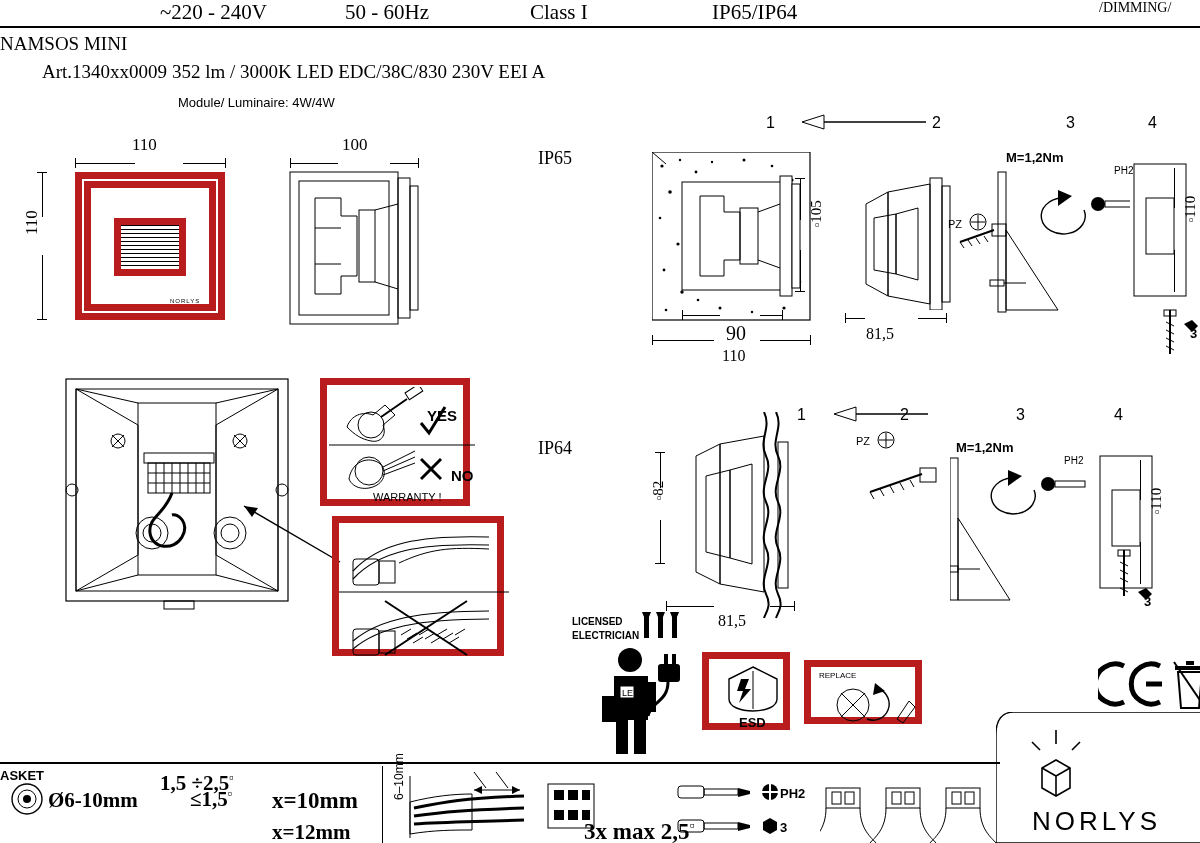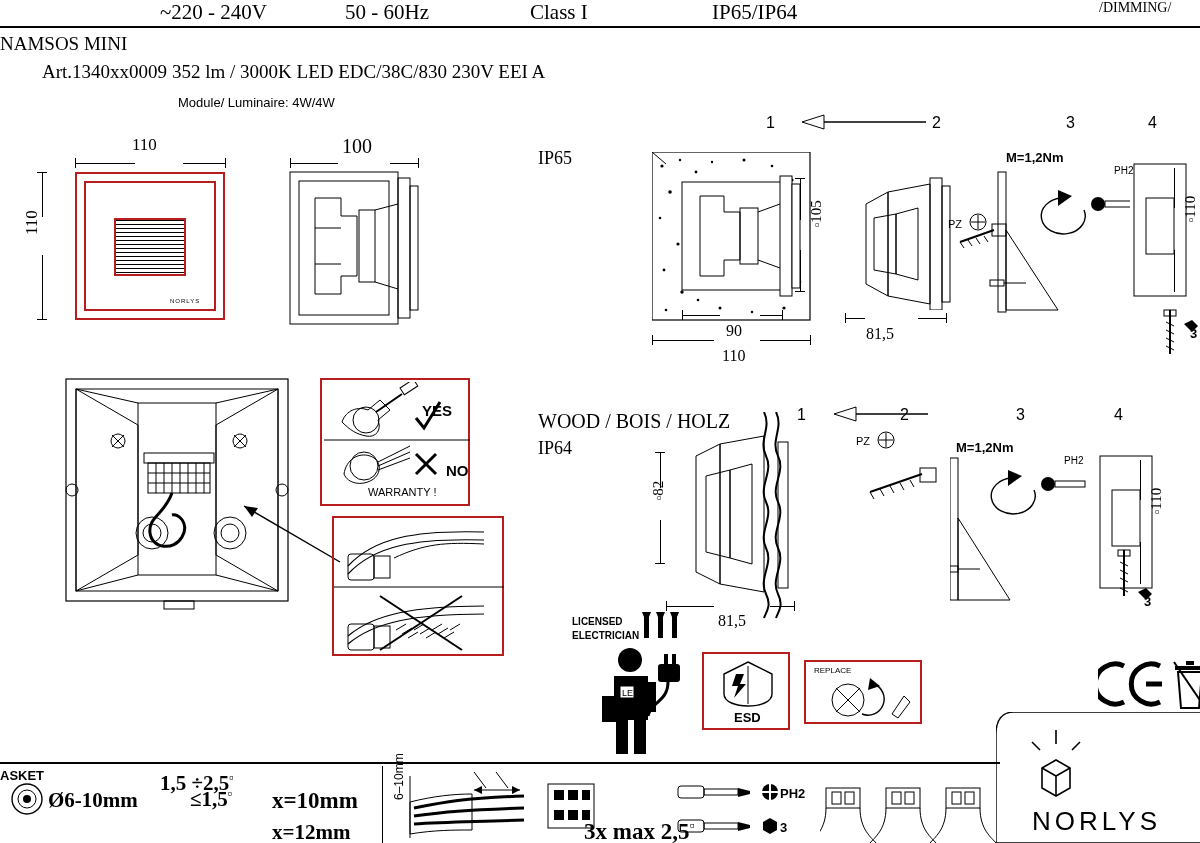--- a/index.html
+++ b/index.html
@@ -6,21 +6,21 @@
   body{width:1200px;height:843px;position:relative;overflow:hidden;
        font-family:"Liberation Serif",serif;color:#000;}
   .sheet{position:absolute;left:0;top:0;width:1200px;height:843px;padding-left:47px;}
   .abs{position:absolute;}
   .txt{white-space:nowrap;}
   .bold{font-weight:bold;}
   .sans{font-family:"Liberation Sans",sans-serif;}
   .line{position:absolute;background:#000;}
   .hl{height:1px;}
   .vl{width:1px;}
-  .box{position:absolute;border:2px solid #b91c1c;box-sizing:border-box;text-align:right;}
+  .box{position:absolute;border:7px solid #b91c1c;box-sizing:border-box;text-align:right;}
   svg{display:block;}
 </style>
 </head>
 <body>
 
 <div class="sheet">
 
   <div class="abs txt" style="left:160px;top:0px;font-size:21px;">~220 - 240V</div>
   <div class="abs txt" style="left:345px;top:0px;font-size:21px;">50 - 60Hz</div>
   <div class="abs txt" style="left:530px;top:0px;font-size:21px;">Class I</div>
@@ -47,21 +47,21 @@
   <div class="line hl" style="left:37px;top:172px;width:10px;"></div>
   <div class="line hl" style="left:37px;top:319px;width:10px;"></div>
 
   <div class="box" style="left:75px;top:172px;width:150px;height:148px;"></div>
   <div class="box" style="left:84px;top:181px;width:132px;height:130px;"></div>
 
   <div class="box" style="left:114px;top:218px;width:72px;height:58px;background:
      repeating-linear-gradient(to bottom,#000 0px,#000 1px,#fff 1px,#fff 4px);"></div>
   <div class="abs sans" style="left:170px;top:298px;font-size:6px;letter-spacing:1px;">NORLYS</div>
 
-  <div class="abs txt" style="left:342px;top:135px;font-size:20px;">100</div>
+  <div class="abs txt" style="left:342px;top:135px;font-size:17px;">100</div>
   <div class="line hl" style="left:290px;top:163px;width:48px;"></div>
   <div class="line hl" style="left:390px;top:163px;width:28px;"></div>
   <div class="line vl" style="left:290px;top:158px;height:10px;"></div>
   <div class="line vl" style="left:418px;top:158px;height:10px;"></div>
 
   <svg class="abs" style="left:285px;top:168px;" width="150" height="160">
     <rect x="5" y="4" width="108" height="152" fill="none" stroke="#000" stroke-width="1"></rect>
     <rect x="14" y="13" width="90" height="134" fill="none" stroke="#000" stroke-width="1"></rect>
     <rect x="113" y="10" width="12" height="140" fill="none" stroke="#000" stroke-width="1"></rect>
     <rect x="125" y="18" width="8" height="124" fill="none" stroke="#000" stroke-width="1"></rect>
@@ -211,21 +211,21 @@
     <line x1="106" y1="108" x2="128" y2="116" stroke="#000"></line>
     <line x1="0" y1="0" x2="14" y2="12" stroke="#000"></line>
   </svg>
 
   <div class="abs txt" style="left:808px;top:227px;font-size:15px;transform:rotate(-90deg);transform-origin:left top;"><span style="font-size:12px;">▫</span><span>105</span></div>
   <div class="line vl" style="left:800px;top:178px;height:42px;"></div>
   <div class="line vl" style="left:800px;top:250px;height:42px;"></div>
   <div class="line hl" style="left:795px;top:178px;width:10px;"></div>
   <div class="line hl" style="left:795px;top:291px;width:10px;"></div>
 
-  <div class="abs txt" style="left:726px;top:322px;font-size:16px;">90</div>
+  <div class="abs txt" style="left:726px;top:322px;font-size:20px;">90</div>
   <div class="line hl" style="left:682px;top:315px;width:38px;"></div>
   <div class="line hl" style="left:760px;top:315px;width:22px;"></div>
   <div class="line vl" style="left:682px;top:310px;height:10px;"></div>
   <div class="line vl" style="left:782px;top:310px;height:10px;"></div>
 
   <div class="abs txt" style="left:722px;top:347px;font-size:16px;">110</div>
   <div class="line hl" style="left:652px;top:340px;width:62px;"></div>
   <div class="line hl" style="left:760px;top:340px;width:50px;"></div>
   <div class="line vl" style="left:652px;top:335px;height:10px;"></div>
   <div class="line vl" style="left:810px;top:335px;height:10px;"></div>
@@ -276,21 +276,20 @@
   <div class="line vl" style="left:1174px;top:168px;height:40px;"></div>
   <div class="line vl" style="left:1174px;top:250px;height:42px;"></div>
   <svg class="abs" style="left:1156px;top:308px;" width="50" height="60">
     <line x1="14" y1="2" x2="14" y2="46" stroke="#000" stroke-width="2"></line>
     <rect x="8" y="2" width="12" height="6" fill="none" stroke="#000"></rect>
     <path d="M10 14 l8 4 M10 22 l8 4 M10 30 l8 4 M10 38 l8 4" stroke="#000"></path>
     <polygon points="28,16 36,12 42,18 36,24" fill="#000"></polygon>
   </svg>
   <div class="abs txt sans bold" style="left:1190px;top:326px;font-size:13px;">3</div>
 
-  <div class="abs txt" style="left:538px;top:410px;font-size:20px;">WOOD / BOIS / HOLZ</div>
   <div class="abs txt" style="left:538px;top:438px;font-size:18px;">IP64</div>
 
   <div class="abs txt sans" style="left:797px;top:406px;font-size:16px;">1</div>
   <div class="abs txt sans" style="left:900px;top:406px;font-size:16px;">2</div>
   <div class="abs txt sans" style="left:1016px;top:406px;font-size:16px;">3</div>
   <div class="abs txt sans" style="left:1114px;top:406px;font-size:16px;">4</div>
 
   <svg class="abs" style="left:832px;top:404px;" width="100" height="20">
     <line x1="18" y1="10" x2="96" y2="10" stroke="#000" stroke-width="1.4"></line>
     <polygon points="2,10 24,3 24,17" fill="#fff" stroke="#000"></polygon>

